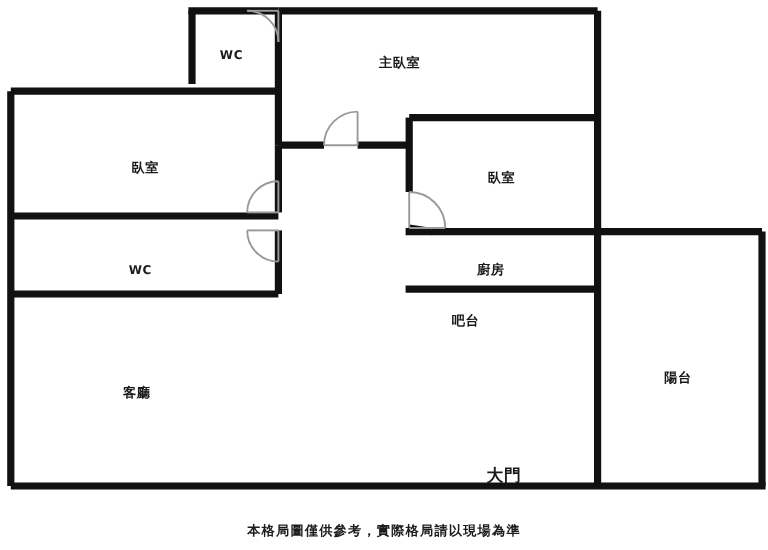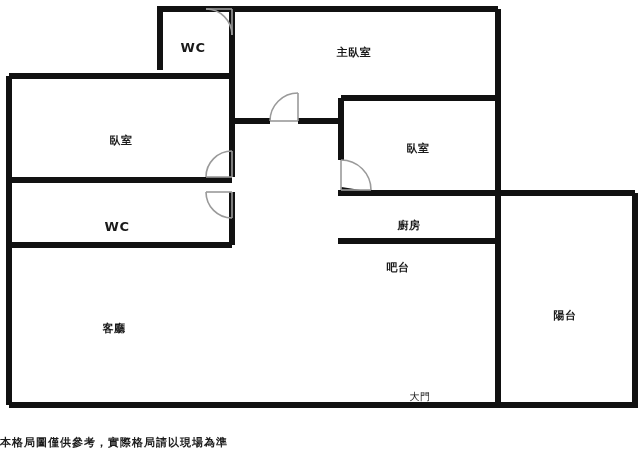--- a/index.html
+++ b/index.html
@@ -34,33 +34,33 @@
     white-space: nowrap;
     color: #1a1a1a;
     font-weight: 700;
     letter-spacing: 0.5px;
     font-size: 11px;
     line-height: 1;
     pointer-events: none;
   }
   .room-label.latin {
     font-weight: 600;
-    font-size: 13px;
+    font-size: 10px;
     letter-spacing: 0.6px;
   }
   .room-label.small {
-    font-size: 10px;
-    font-weight: 400;
+    font-size: 14px;
+    font-weight: 700;
   }
   #plan-caption {
     position: absolute;
     left: 0;
     width: 640px;
     top: 437px;
-    text-align: left;
+    text-align: center;
     font-size: 11px;
     font-weight: 700;
     color: #1c1c1c;
     letter-spacing: 1px;
     line-height: 1;
   }
 </style>
 </head>
 <body>
 
@@ -135,31 +135,31 @@
       <g>
         <path d="M 341 160 m 0 0 A 30 30 0 0 1 371 190"></path>
         <line x1="341" y1="160" x2="341" y2="190"></line>
         <line x1="341" y1="190" x2="371" y2="190"></line>
       </g>
     </g>
   </svg>
 
   <div class="room-label latin" style="left:193px; top:47px;">WC</div>
 
-  <div class="room-label" style="left:354px; top:52px;">主臥室</div>
+  <div class="room-label" style="left:333px; top:52px;">主臥室</div>
 
   <div class="room-label" style="left:121px; top:140px;">臥室</div>
 
   <div class="room-label" style="left:418px; top:148px;">臥室</div>
 
   <div class="room-label latin" style="left:117px; top:226px;">WC</div>
 
   <div class="room-label" style="left:409px; top:225px;text-align:right;">廚房</div>
 
-  <div class="room-label" style="left:398px; top:267px;">吧台</div>
+  <div class="room-label" style="left:388px; top:267px;">吧台</div>
 
   <div class="room-label" style="left:565px; top:315px;">陽台</div>
 
   <div class="room-label" style="left:114px; top:328px;font-family:Liberation Serif, serif;">客廳</div>
 
   <div class="room-label small" style="left:420px; top:397px;">大門</div>
 
   <div id="plan-caption">本格局圖僅供參考，實際格局請以現場為準</div>
 
 </div>

